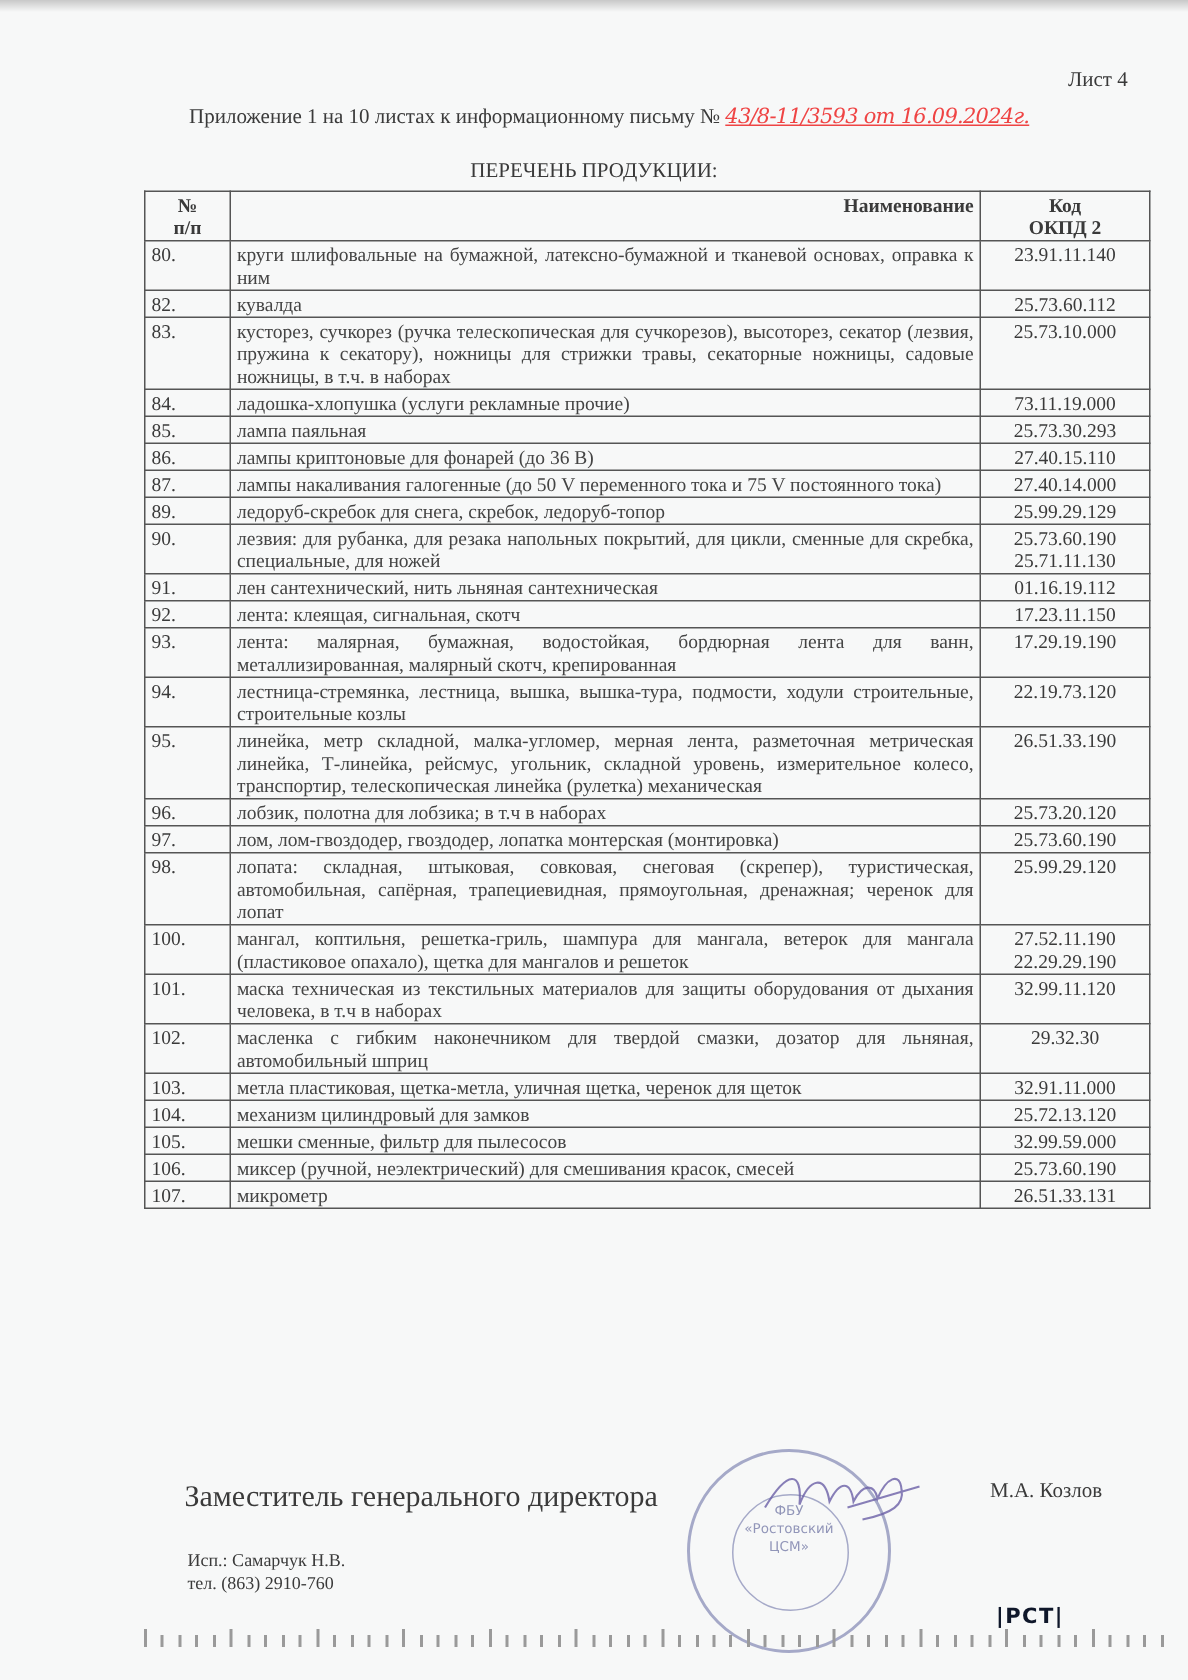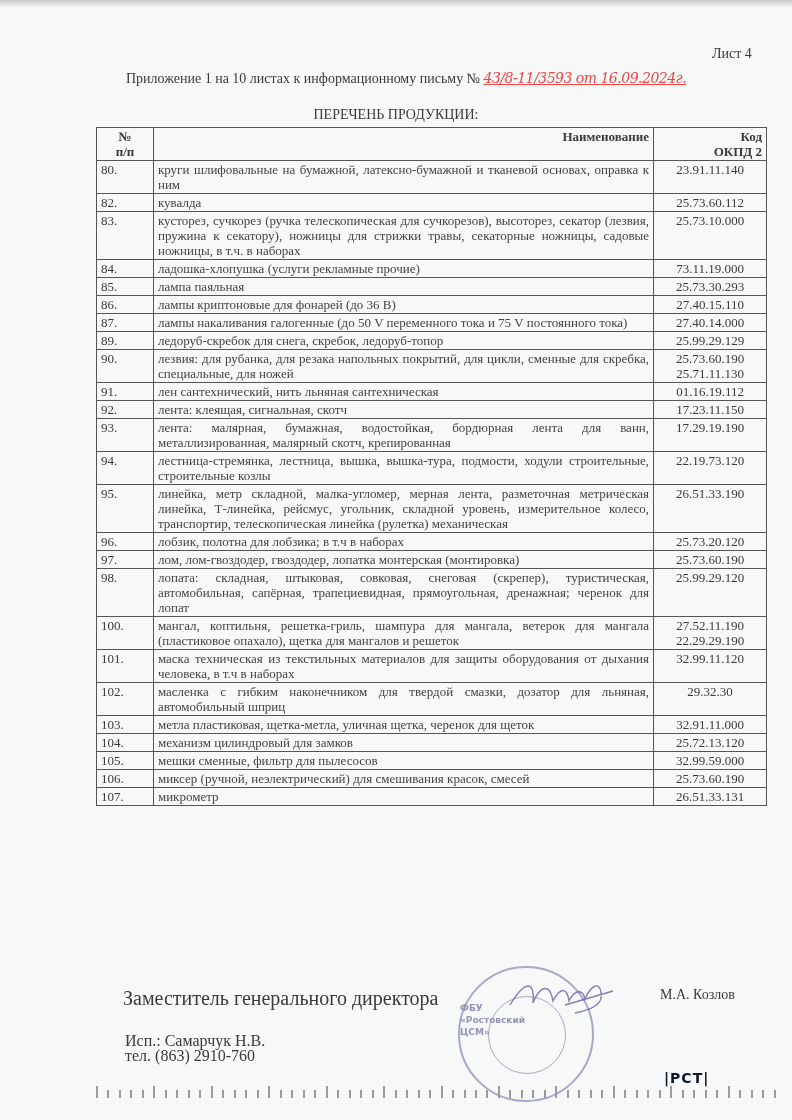--- a/index.html
+++ b/index.html
@@ -32,40 +32,40 @@
     }
     table.products td, table.products th {
       border: 1px solid #555; vertical-align: top; padding: 1px 4px 1px 4px;
     }
     table.products th { font-weight: bold; font-size: 13px; }
     col.c-num { width: 57px; }
     col.c-name { width: 501px; }
     col.c-code { width: 113px; }
     th.h-num { text-align: center; line-height: 15px; padding-top: 2px; }
     th.h-name { text-align: right; vertical-align: middle; }
-    th.h-code { text-align: right; }
+    th.h-code { text-align: center; }
     td.num { text-align: left; padding-left: 12px; }
     td.name { text-align: justify; color: #444; }
     td.code { text-align: center; }
     .code-line { display: block; }
     .signer-position { position: absolute; left: 123px; top: 987px; font-size: 20px; }
     .signer-name { position: absolute; left: 660px; top: 987px; font-size: 14px; }
-    .executor { position: absolute; left: 125px; top: 1033px; font-size: 16px; line-height: 15px; }
+    .executor { position: absolute; left: 125px; top: 1033px; font-size: 12px; line-height: 15px; }
     .stamp {
       position: absolute; left: 458px; top: 966px; width: 132px; height: 132px;
       border: 2px solid #8a8fb8; border-radius: 50%; opacity: 0.75;
     }
     .stamp-inner {
       position: absolute; left: 28px; top: 28px; width: 76px; height: 76px;
       border: 1px solid #8a8fb8; border-radius: 50%;
     }
     .stamp-text {
-      position: absolute; left: 0; top: 34px; width: 132px; 
+      position: absolute; left: 0; top: 34px; width: 132px; text-align: center;
       font-family: "DejaVu Sans", sans-serif; font-size: 9px; line-height: 12px;
-      color: #6f74a3; font-weight: bold; white-space: pre-line;
+      color: #6f74a3; font-weight: normal; white-space: pre-line;
     }
     .signature {
       position: absolute; left: 505px; top: 975px; width: 110px; height: 40px;
     }
     .barcode {
       position: absolute; left: 96px; top: 1084px; width: 680px; height: 14px;
       display: flex; justify-content: space-between; align-items: flex-end;
     }
     .barcode span { display: block; width: 2px; background: #9a9a9a; }
     .rst-logo {

